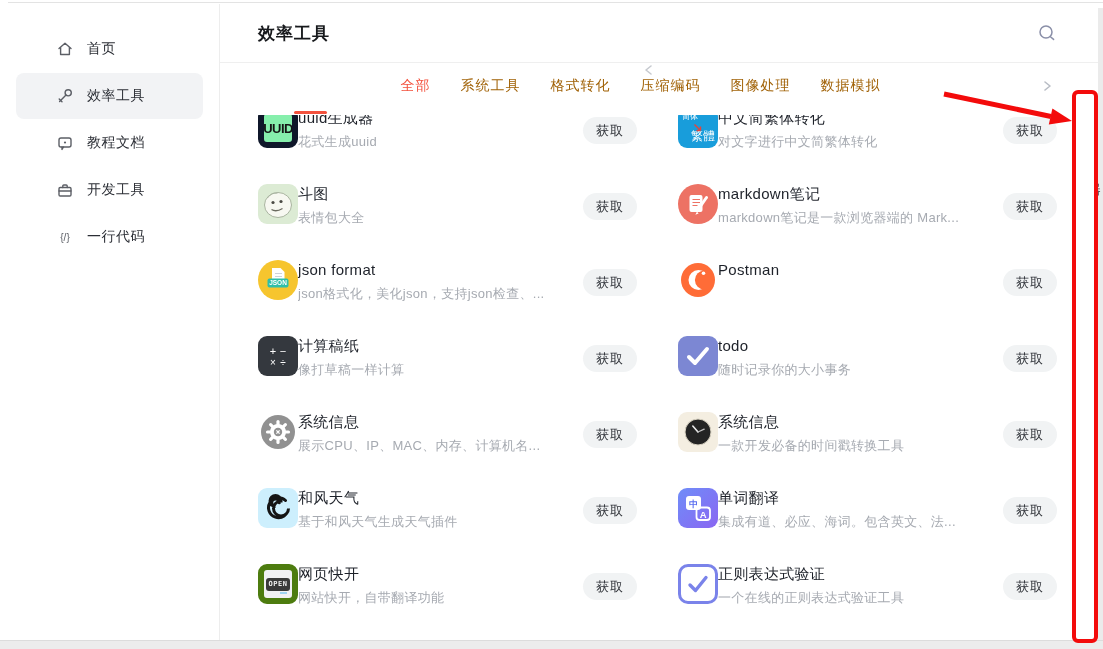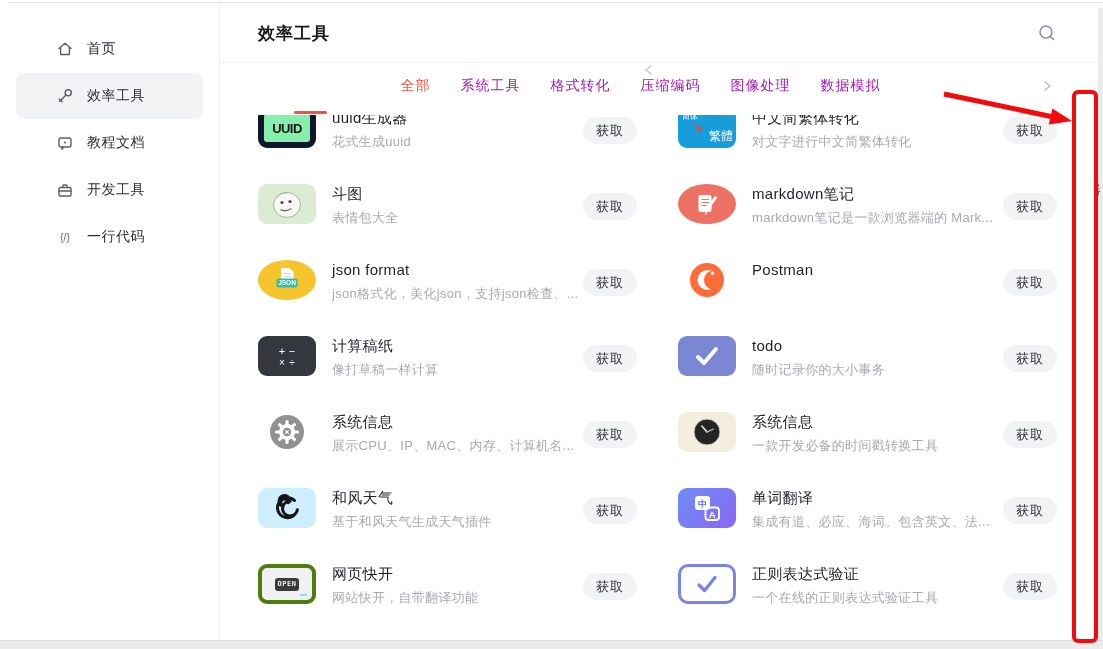--- a/index.html
+++ b/index.html
@@ -27,35 +27,35 @@
 
   
   .main-header-title{position:absolute;left:258px;top:22px;font-size:17px;font-weight:700;letter-spacing:1px;color:#17191c;}
   .search-btn{position:absolute;left:1034px;top:20px;width:26px;height:26px;display:flex;align-items:center;justify-content:center;cursor:pointer;}
   .h-divider{position:absolute;left:220px;right:0;top:62px;height:1px;background:#efefef;}
 
   
   .tabbar{position:absolute;left:220px;top:63px;height:52px;right:60px;display:flex;align-items:center;background:#fff;z-index:10;flex-direction:column;}
   .tab-prev{margin-left:36px;width:16px;display:flex;align-items:center;cursor:pointer;}
   .tabs{display:flex;gap:30px;margin-left:18px;}
-  .tab{font-size:14px;color:#a21caf;letter-spacing:1px;cursor:pointer;white-space:nowrap;}
+  .tab{font-size:14px;color:#a16207;letter-spacing:1px;cursor:pointer;white-space:nowrap;}
   .tab.active{color:var(--accent-red,#f3523e);}
   .tab-next{position:absolute;left:1040px;top:76px;width:18px;height:20px;display:flex;align-items:center;cursor:pointer;z-index:11;}
   .tab-underline{position:absolute;left:294px;top:111px;width:33px;height:3px;background:var(--accent-red,#f3523e);border-radius:2px;z-index:12;}
 
   
   .list-viewport{position:absolute;left:220px;top:115px;width:878px;height:527px;overflow:hidden;}
   .tool-grid{
     margin-top:-7px;padding-left:38px;display:grid;
     grid-template-columns:379px 379px;column-gap:41px;grid-auto-rows:76px;
   }
   .tool-row{display:flex;align-items:flex-start;}
-  .tico{width:58px;height:40px;border-radius:9px;display:flex;align-items:center;justify-content:center;
+  .tico{width:40px;height:40px;border-radius:9px;display:flex;align-items:center;justify-content:center;
         flex:none;box-sizing:border-box;overflow:hidden;position:relative;}
-  .tinfo{margin-left:16px;min-width:0;}
+  .tinfo{min-width:0;}
   .tname{font-size:15px;font-weight:500;line-height:20px;color:#1d2129;letter-spacing:0.3px;}
   .tdesc{font-size:13px;line-height:18px;color:#a6aab1;margin-top:5px;white-space:nowrap;overflow:hidden;letter-spacing:0.3px;}
   .tget{
     margin-left:auto;margin-top:9px;flex:none;background:#f1f3f4;color:#2f3238;border:none;
     font-size:13px;line-height:17px;padding:5px 13px;border-radius:14px;cursor:pointer;
     font-family:inherit;letter-spacing:1px;
   }
 
   
   .anno-rect{position:absolute;left:1072px;top:90px;width:26px;height:553px;box-sizing:border-box;
@@ -329,21 +329,21 @@
               <text x="25.2" y="29.5" font-size="9.5" fill="#fff" text-anchor="middle" font-weight="bold">A</text>
             </svg>
           </div></span>
         <div class="tinfo">
           <div class="tname">单词翻译</div>
           <div class="tdesc">集成有道、必应、海词。包含英文、法...</div>
         </div>
         <button class="tget">获取</button>
       </div>
       <div class="tool-row">
-        <span style="display:contents"><div class="tico" style="background:#f1f1f3;border:4px solid #4d7c0f">
+        <span style="display:contents"><div class="tico" style="background:#f1f1f3;border:6px solid #4d7c0f">
             <div style="background:#3a3a3a;border-radius:3px;padding:2px 3px;line-height:0"><span style="font-family:'DejaVu Sans Mono',monospace;font-size:7px;line-height:9px;display:inline-block;font-weight:bold;color:#efefef;letter-spacing:0.5px">OPEN</span></div>
             <div style="position:absolute;right:5px;bottom:4px;width:7px;height:2px;background:#9fd3f2"></div>
           </div></span>
         <div class="tinfo">
           <div class="tname">网页快开</div>
           <div class="tdesc">网站快开，自带翻译功能</div>
         </div>
         <button class="tget">获取</button>
       </div>
       <div class="tool-row">

